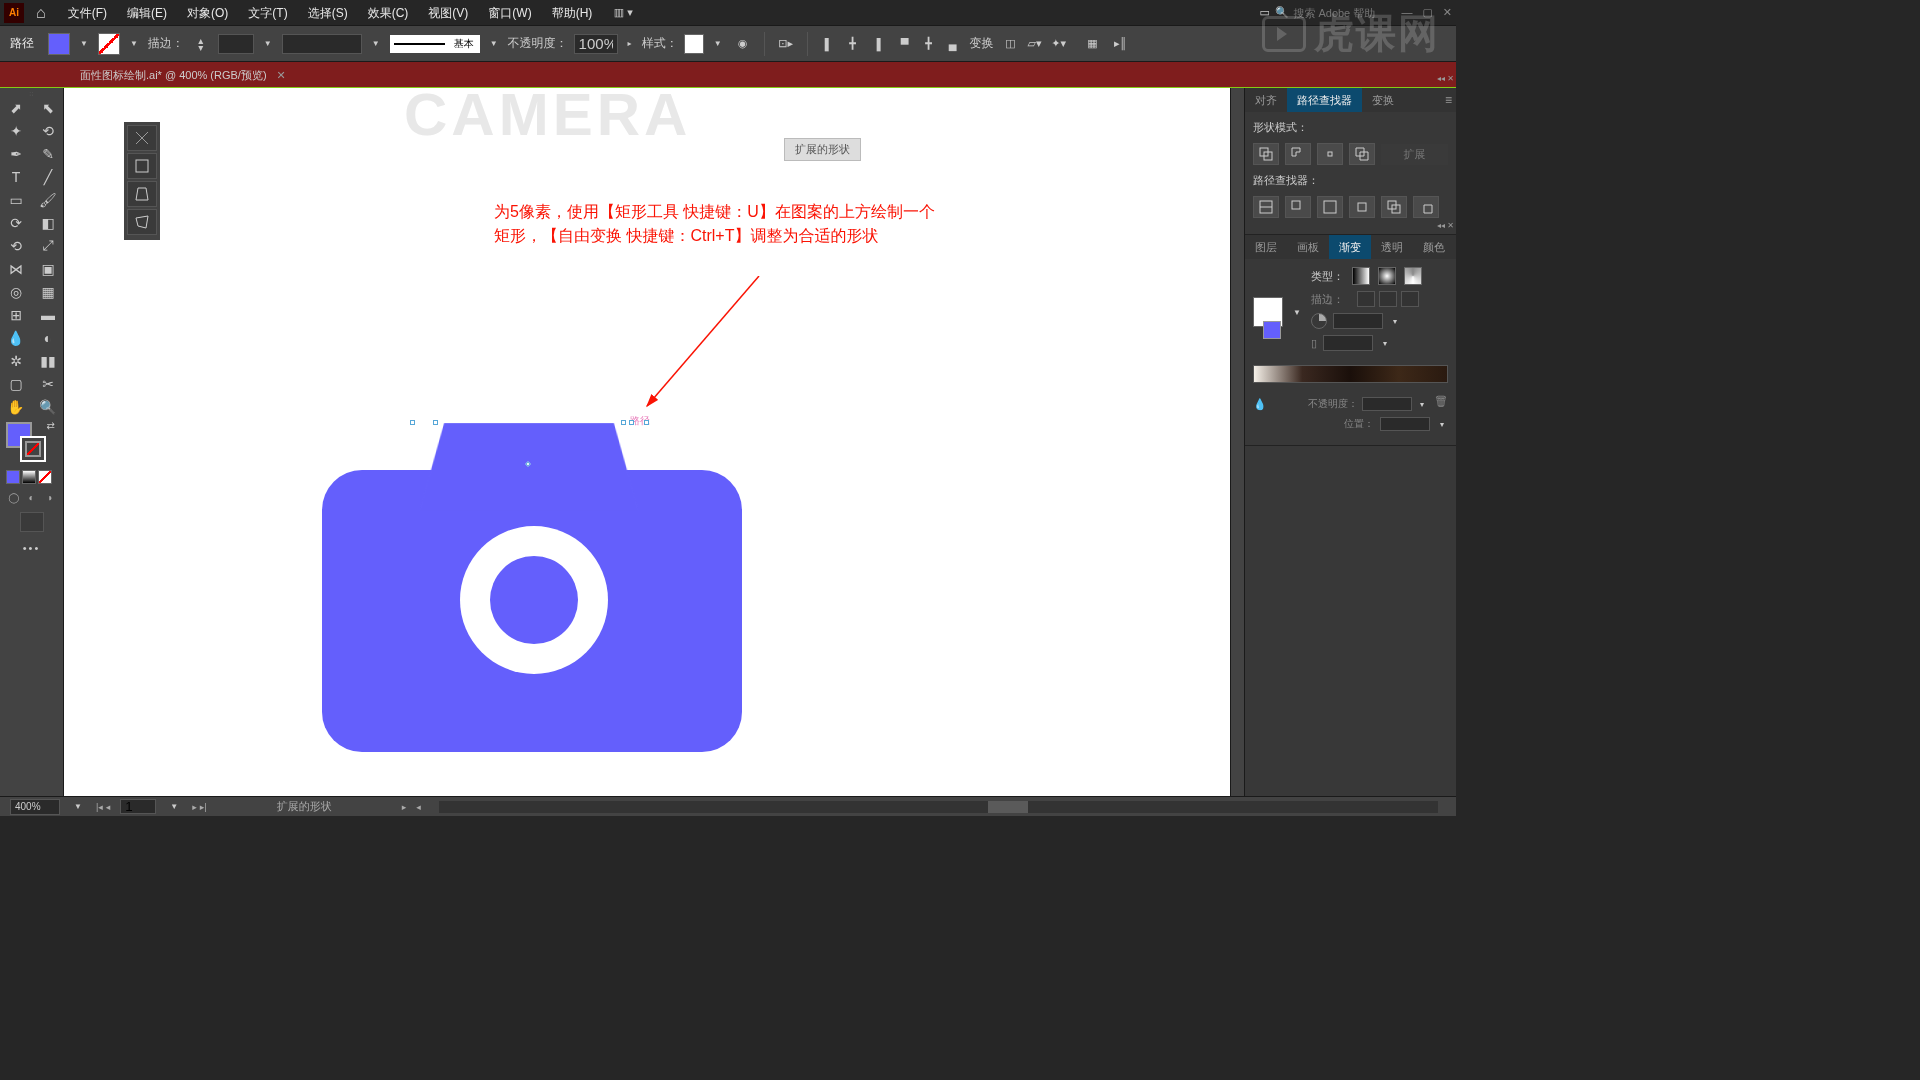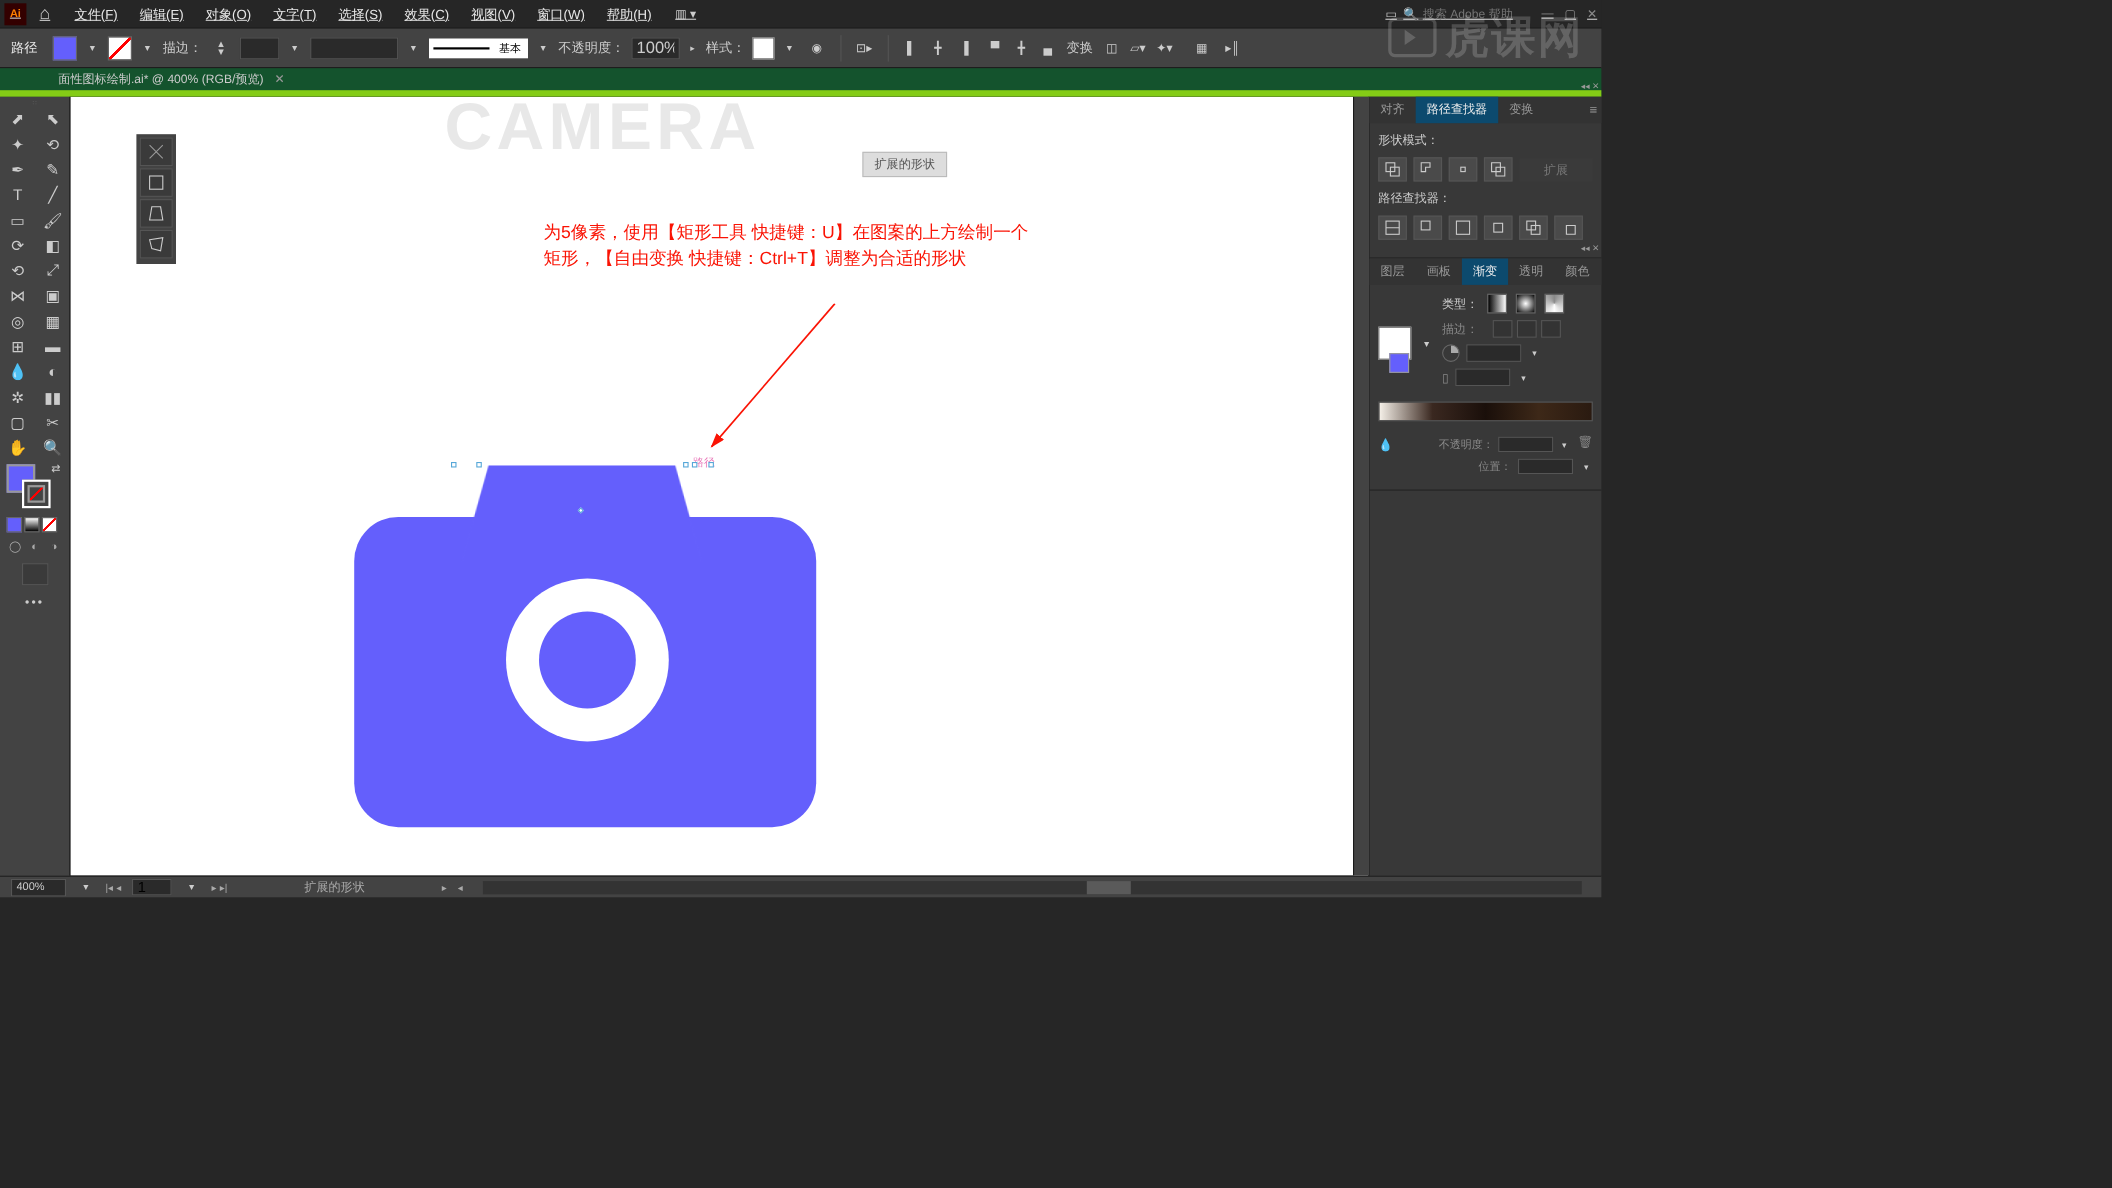--- a/index.html
+++ b/index.html
@@ -1,19 +1,19 @@
 <!DOCTYPE html>
 <html><head>
 <meta charset="utf-8">
 <style>
 * { margin: 0; padding: 0; box-sizing: border-box; font-family: "Microsoft YaHei", sans-serif; }
 body { background: #262626; width: 1456px; height: 816px; overflow: hidden; position: relative; color: #ccc; font-size: 11px; }
 
 
-.menubar { height: 26px; background: #262626; display: flex; align-items: center; padding: 0 4px; border-bottom: 1px solid #1a1a1a; text-decoration: underline; }
+.menubar { height: 26px; background: #262626; display: flex; align-items: center; padding: 0 4px; border-bottom: 1px solid #1a1a1a; }
 .menubar .logo { width: 20px; height: 20px; background: #330000; color: #ff7f00; display: flex; align-items: center; justify-content: center; font-weight: bold; font-size: 10px; }
 .menubar .home-icon { margin: 0 12px; color: #ccc; font-size: 16px; }
 .menubar .menu-item { padding: 0 10px; color: #e8e8e8; cursor: pointer; line-height: 26px; font-size: 12px; }
 .menubar .spacer { flex: 1; }
 .menubar .search-box { display: flex; align-items: center; gap: 4px; margin-right: 8px; color: #888; }
 .menubar .search-input { background: transparent; border: none; color: #888; font-size: 11px; width: 90px; }
 .menubar .win-controls { display: flex; gap: 10px; margin-left: 10px; color: #888; }
 
 
 .controlbar { height: 36px; background: #434343; display: flex; align-items: center; padding: 0 10px; gap: 6px; border-bottom: 1px solid #1a1a1a; }
@@ -24,21 +24,21 @@
 .ctrl-label { color: #ccc; font-size: 12px; }
 .ctrl-input { background: #2a2a2a; border: 1px solid #555; color: #ccc; height: 20px; padding: 0 4px; font-size: 15px; }
 .ctrl-sep { width: 1px; height: 24px; background: #555; margin: 0 4px; }
 .stroke-preview { width: 90px; height: 18px; background: white; display: flex; align-items: center; position: relative; }
 .stroke-preview::before { content: ""; position: absolute; left: 4px; right: 35px; height: 2px; background: black; }
 .stroke-preview-label { position: absolute; right: 6px; font-size: 10px; color: black; }
 .icon-btn { width: 22px; height: 22px; display: flex; align-items: center; justify-content: center; color: #ccc; cursor: pointer; }
 .icon-group { display: flex; gap: 2px; }
 
 
-.tabbar { height: 26px; background: #14532d; display: flex; align-items: center; padding-left: 41px; border-bottom: 6px solid #84cc16; }
+.tabbar { height: 26px; background: #7f1d1d; display: flex; align-items: center; padding-left: 68px; border-bottom: 1px solid #84cc16; }
 .tab { padding: 0 12px; color: #ccc; font-size: 11px; line-height: 26px; display: flex; align-items: center; gap: 10px; }
 .tab .close { color: #999; cursor: pointer; }
 
 
 .main { display: flex; height: calc(100% - 26px - 36px - 26px - 20px); }
 
 
 .toolbar { width: 64px; background: #434343; border-right: 1px solid #1a1a1a; padding-top: 2px; position: relative; }
 .tool-grip { height: 6px; display: flex; justify-content: center; align-items: center; color: #666; font-size: 6px; }
 .tool-grid { display: grid; grid-template-columns: 1fr 1fr; }

